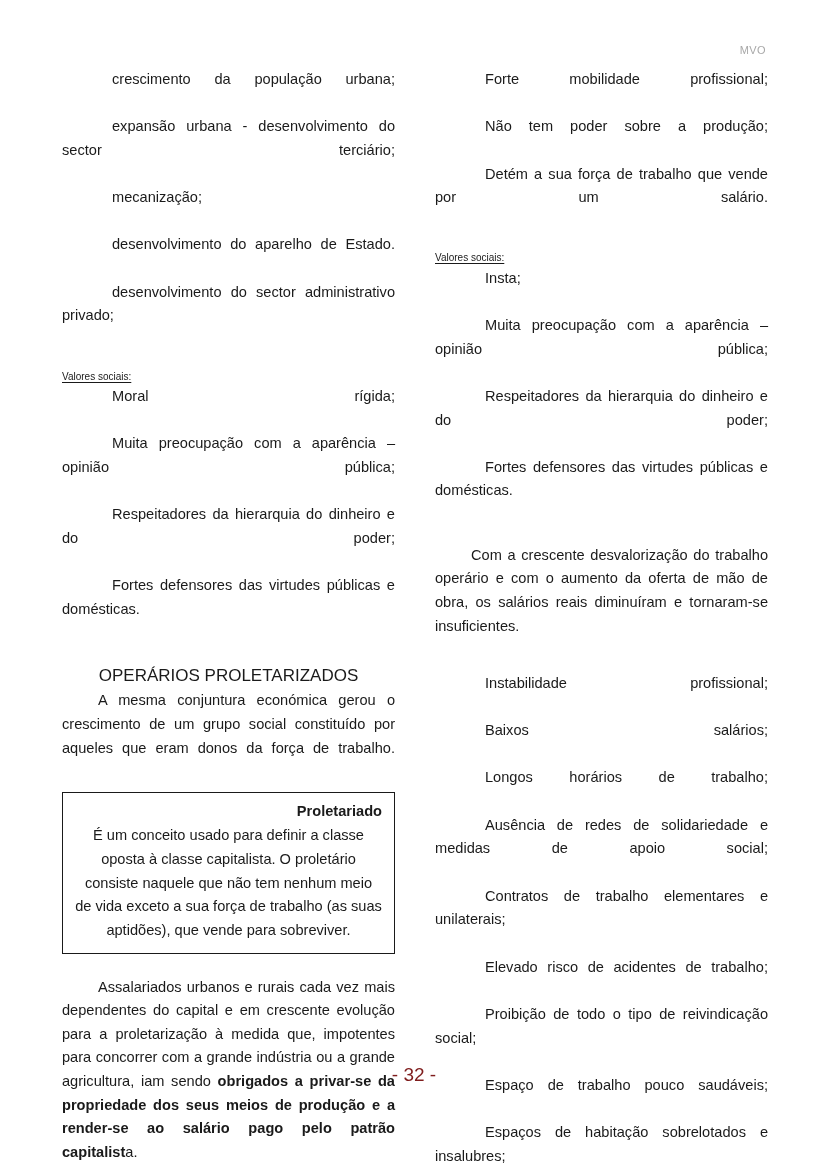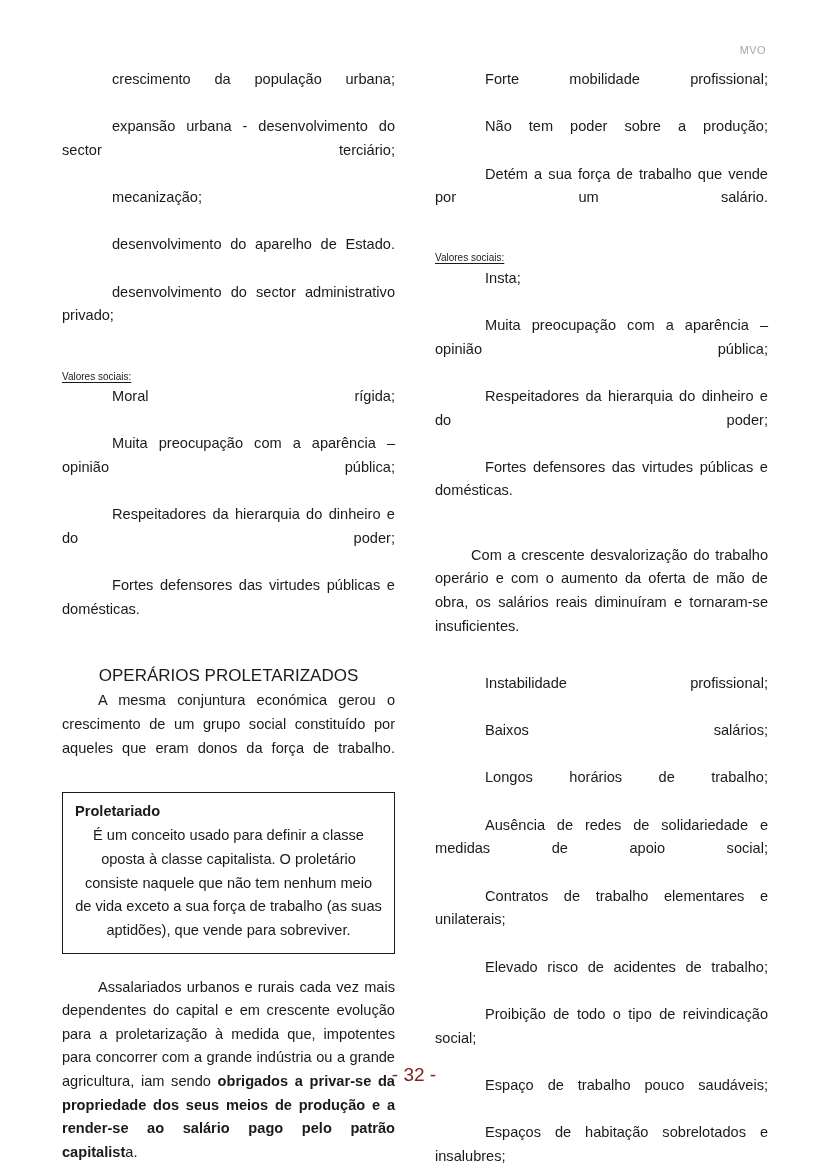--- a/index.html
+++ b/index.html
@@ -90,21 +90,21 @@
   .spacer-l { height: 22px; }
   .defbox {
     border: 1.6px solid #1a1a1a;
     padding: 7px 12px 10px 12px;
     margin: 8px 0 0 0;
     box-sizing: border-box;
   }
   .defbox .def-title {
     font-size: 14.6px;
     font-weight: bold;
-    text-align: left;
+    text-align: right;
     line-height: 1.6;
     margin: 0 0 1px 0;
   }
   .defbox .def-body {
     font-size: 14.6px;
     text-align: center;
     line-height: 1.62;
     margin: 0;
   }
   b.bold { font-weight: bold; }

